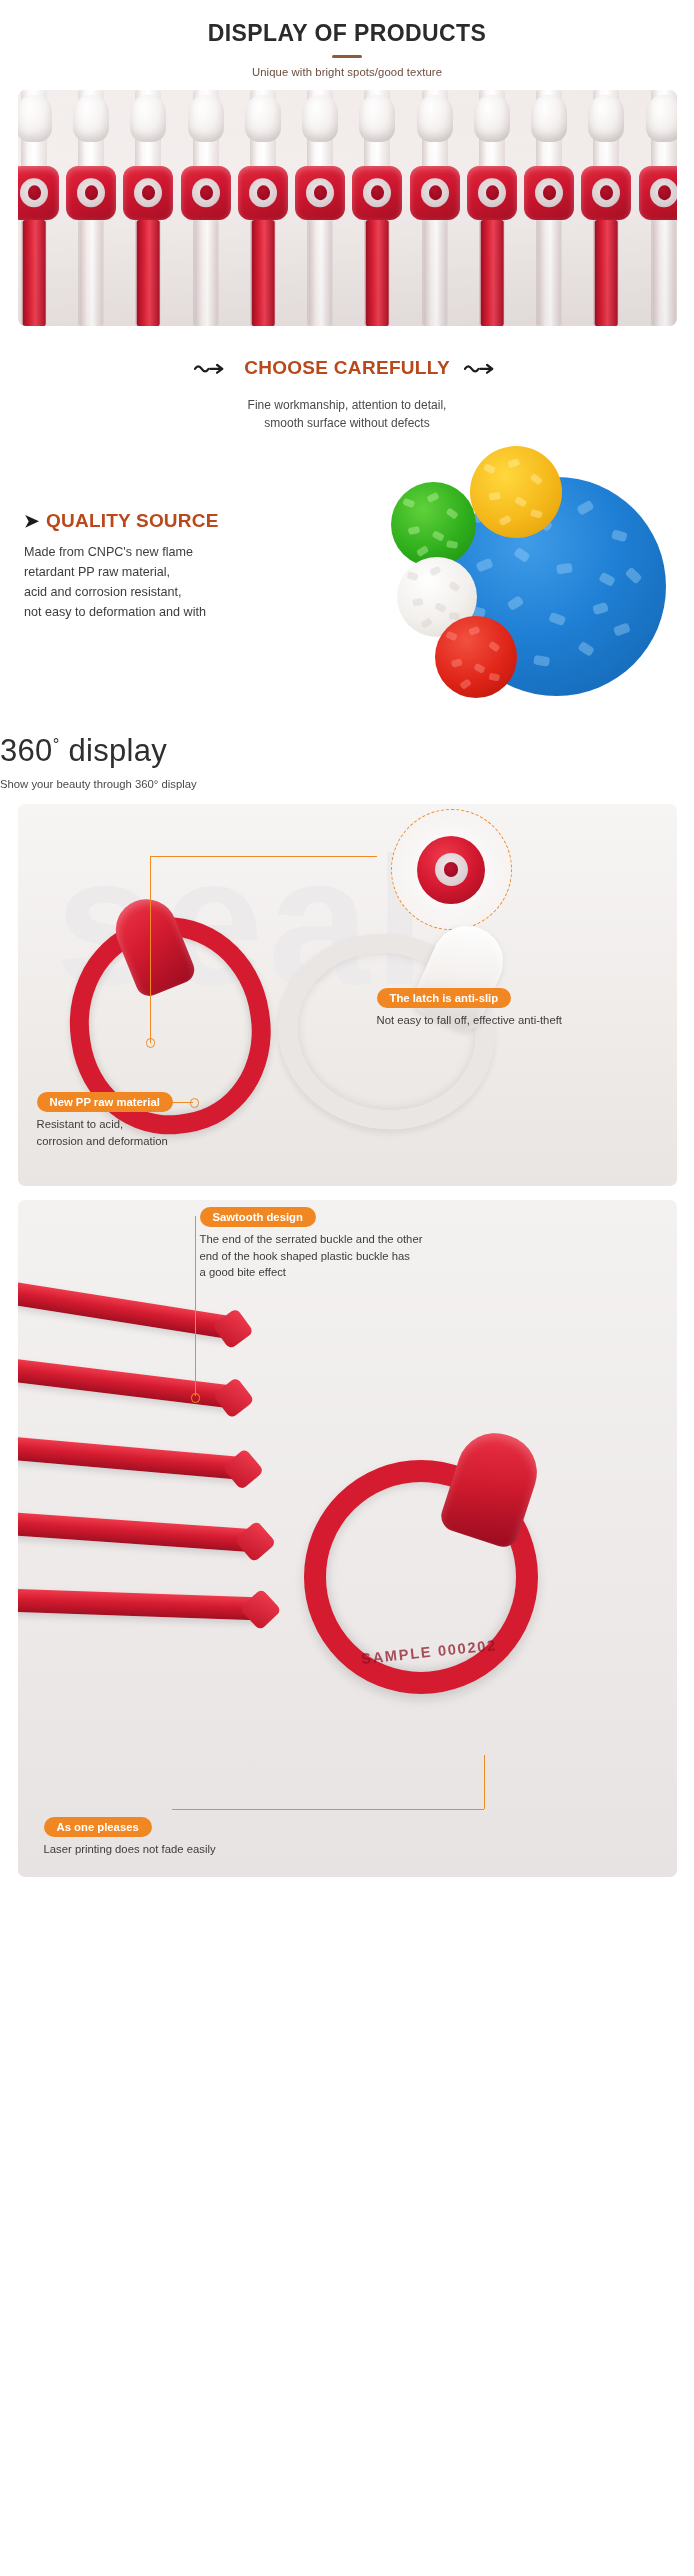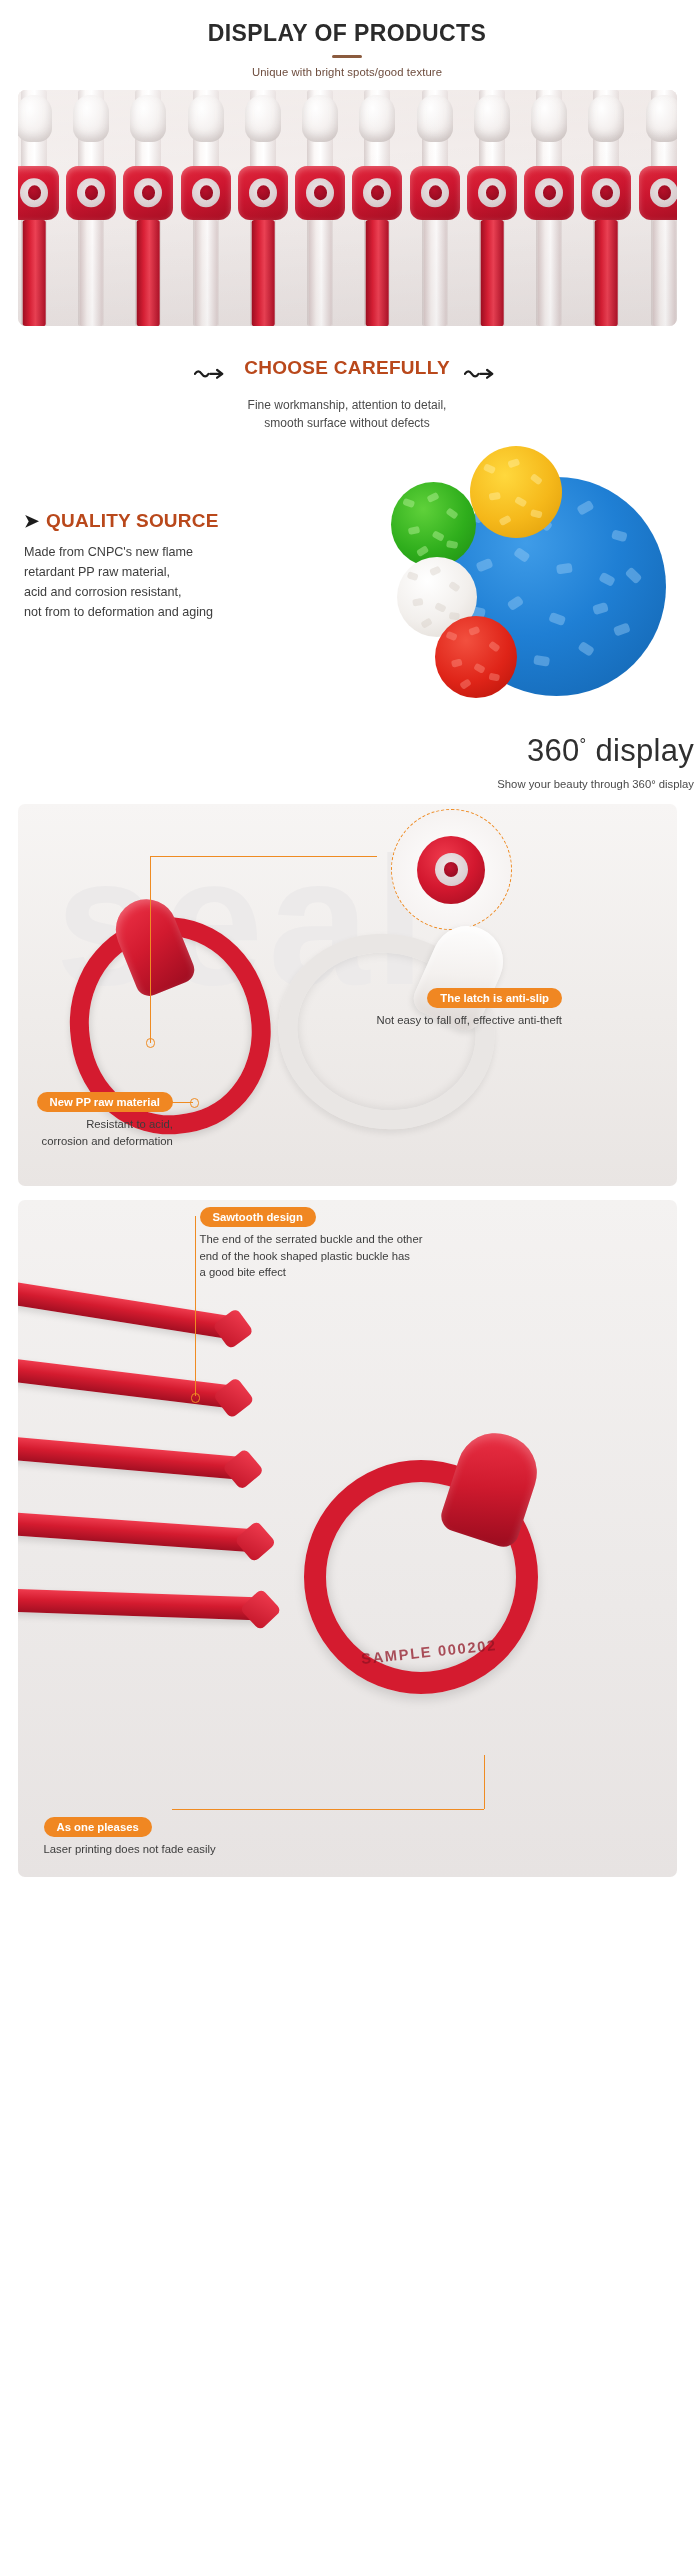--- a/index.html
+++ b/index.html
@@ -79,21 +79,21 @@
   .photo-sheen {
     position: absolute; inset: 0;
     background: linear-gradient(175deg, rgba(255,255,255,.30) 0%, rgba(255,255,255,0) 30%,
                 rgba(0,0,0,.05) 100%);
     pointer-events: none;
   }
 
   
   .sec-choose { text-align: center; padding-top: 31px; }
   .choose-row {
-    display: flex; align-items: flex-end; justify-content: center; gap: 14px;
+    display: flex; align-items: center; justify-content: center; gap: 14px;
   }
   .squiggle { width: 36px; height: 12px; }
   .choose-title {
     font-size: 19px; font-weight: bold; color: #b9481b; letter-spacing: 0.3px;
   }
   .choose-sub {
     margin-top: 17px; font-size: 12px; line-height: 18px; color: #4a4a4a;
   }
 
   
@@ -126,21 +126,21 @@
   .quality-head { display: flex; align-items: center; gap: 7px; }
   .q-arrow { font-size: 18px; font-weight: bold; color: #1b1b1b; line-height: 1; }
   .quality-title {
     font-size: 19px; font-weight: bold; color: #b9481b; letter-spacing: 0.2px;
   }
   .quality-body {
     margin-top: 10.4px; font-size: 12.6px; line-height: 20px; color: #3d3d3d;
   }
 
   
-  .sec-360 { text-align: right; padding-top: 22.6px; position: relative; }
+  .sec-360 { text-align: left; padding-top: 22.6px; position: relative; }
   .t360 { font-size: 31px; color: #2f2f2f; letter-spacing: 0.3px; font-weight: normal; }
   .t360 sup { font-size: 16.5px; vertical-align: super; }
   .sub360 { margin-top: 8.7px; font-size: 11.3px; color: #4a4a4a; }
 
   .stage {
     position: relative; margin: 14px auto 0; width: 659px; height: 382px;
     border-radius: 7px; overflow: hidden;
     background: linear-gradient(180deg,#f7f5f4 0%, #efecea 55%, #e9e5e3 100%);
   }
   .watermark {
@@ -483,21 +483,21 @@
 
   <div class="quality-text">
     <div class="quality-head">
       <span class="q-arrow">➤</span>
       <span class="quality-title">QUALITY SOURCE</span>
     </div>
     <div class="quality-body">
       <div>Made from CNPC's new flame</div>
       <div>retardant PP raw material,</div>
       <div>acid and corrosion resistant,</div>
-      <div>not from to deformation and aging</div>
+      <div>not easy to deformation and with</div>
     </div>
   </div>
 </div>
 
 <div class="sec-360">
   <div class="t360"><span>360</span><sup>°</sup><span> display</span></div>
   <div class="sub360">Show your beauty through 360°  display</div>
 
   <div class="stage">
     <div class="watermark">seal</div>

